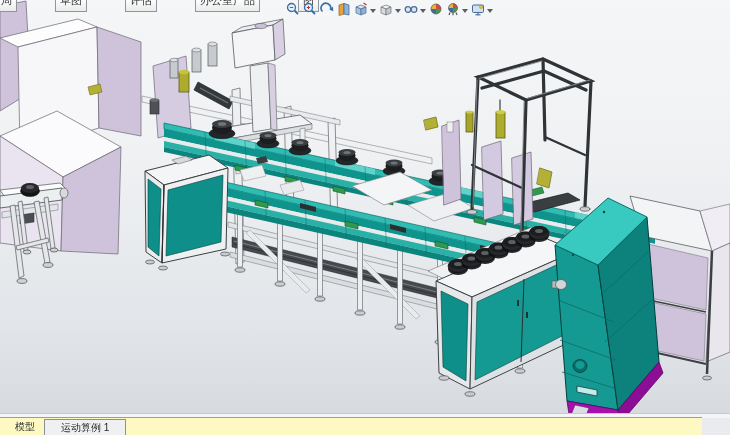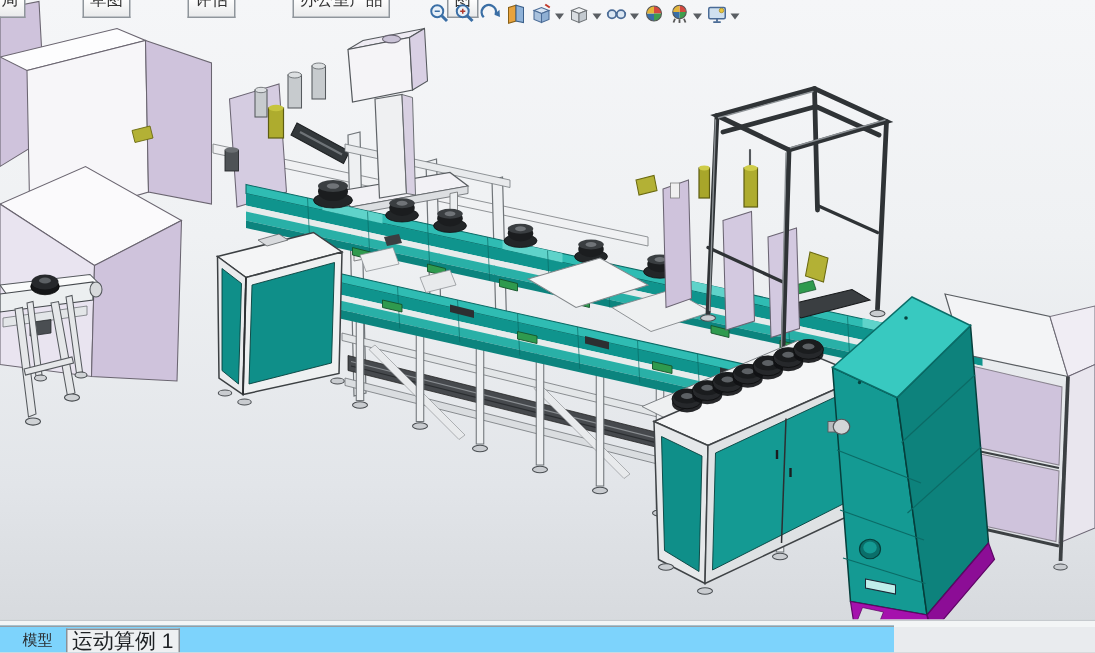--- a/index.html
+++ b/index.html
@@ -17,24 +17,24 @@
   .cmdtab.first{margin-left:-15px;}
   
   .hud{position:absolute;left:286px;top:1px;height:16px;display:flex;align-items:center;z-index:5;}
   .hudbtn{display:flex;align-items:center;margin-right:3px;cursor:default;}
   .hudbtn svg{display:block;}
   .caret{width:0;height:0;border-left:3px solid transparent;border-right:3px solid transparent;
     border-top:4px solid #5a5e63;margin-left:2px;margin-top:3px;}
   
   .status-strip{position:absolute;left:0;bottom:17px;width:730px;height:4px;background:#f3f5f6;
     border-top:1px solid #c6cace;}
-  .bottombar{position:absolute;left:0;bottom:0;width:596px;height:17px;background:#7dd3fc;
+  .bottombar{position:absolute;left:0;bottom:0;width:702px;height:17px;background:#fef9c3;
     border-top:1px solid #989da2;display:flex;align-items:stretch;}
   .tab-model{display:flex;align-items:center;padding:0 9px;margin-left:6px;font-size:10px;color:#2a2d30;}
-  .tab-motion{display:flex;align-items:center;padding:0 3px;font-size:14px;color:#1d2023;
+  .tab-motion{display:flex;align-items:center;padding:0 16px;font-size:10px;color:#1d2023;
     background:#eef0f2;border:1px solid #8a9096;border-bottom:none;margin-top:1px;}
 </style>
 </head>
 <body>
 
 <div class="app">
 
   <div class="viewport">
   <svg width="730" height="414" viewBox="0 0 730 414">
 

